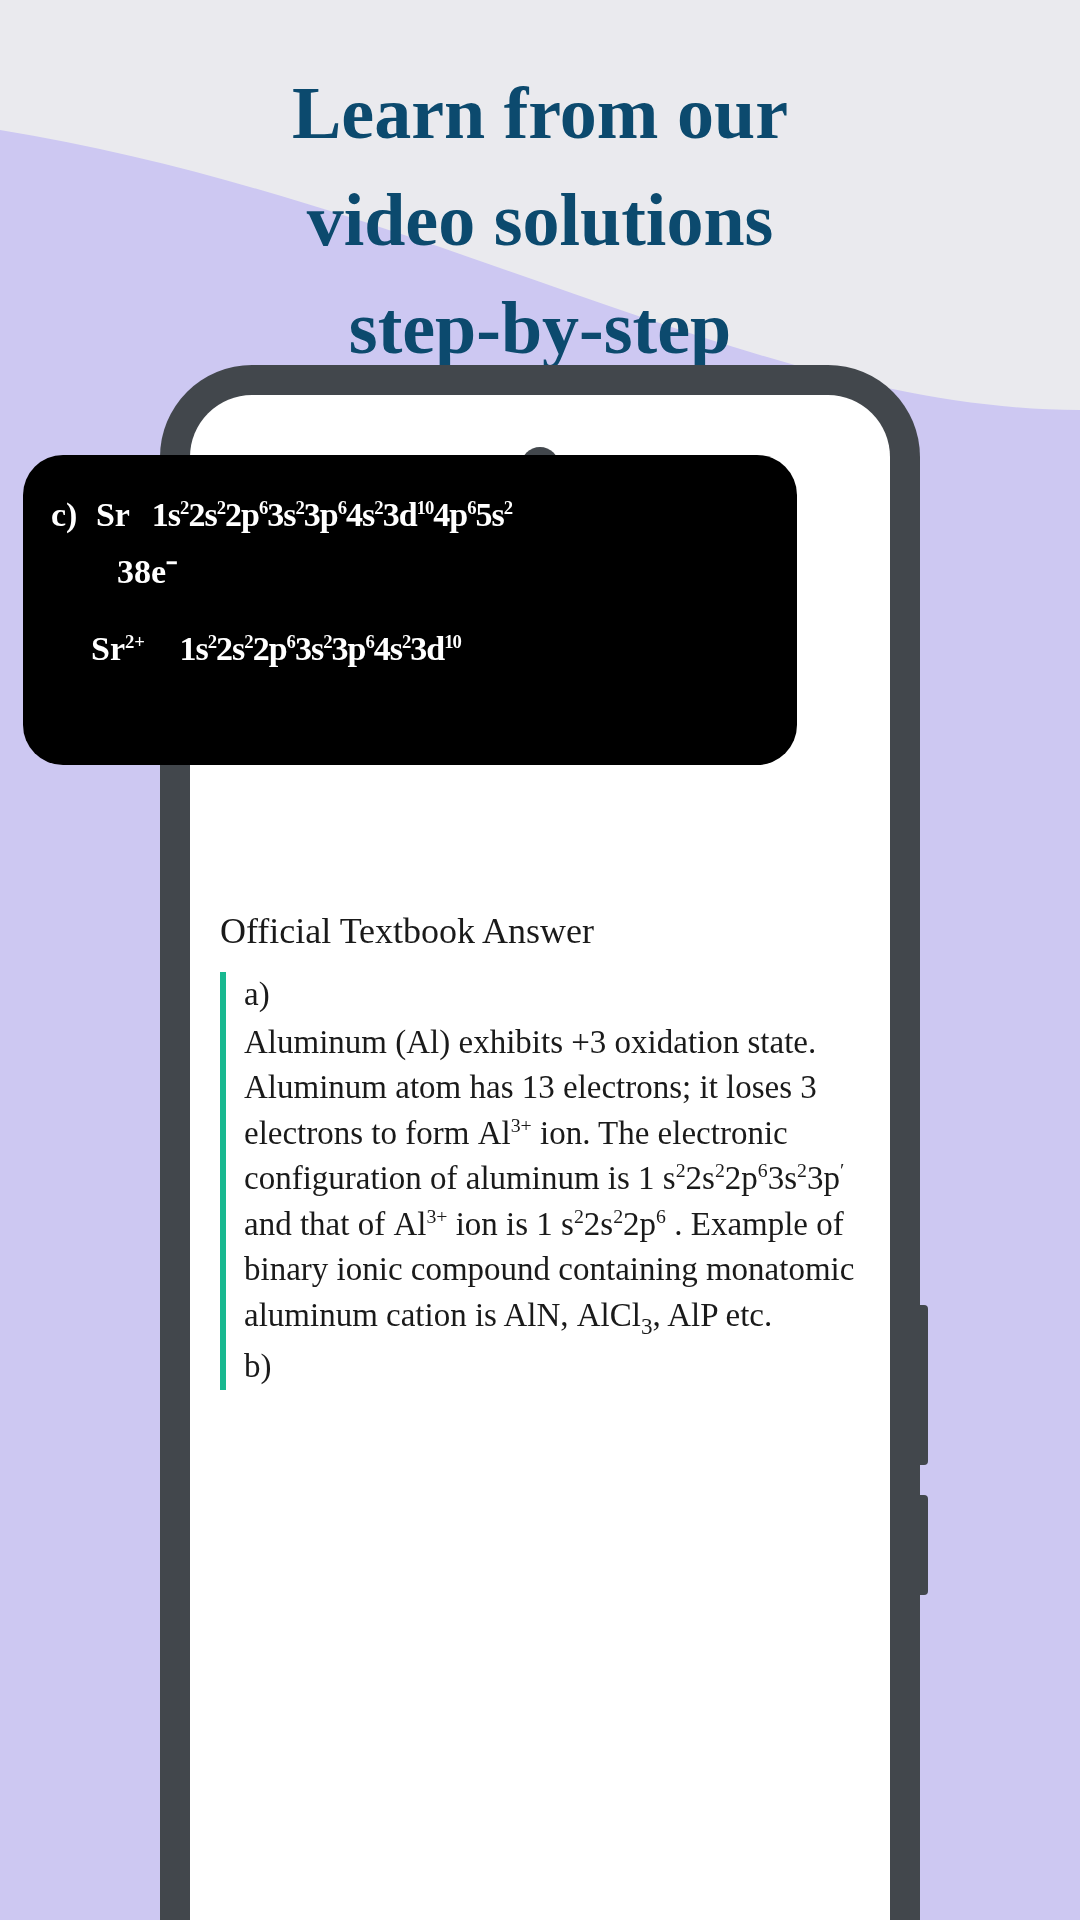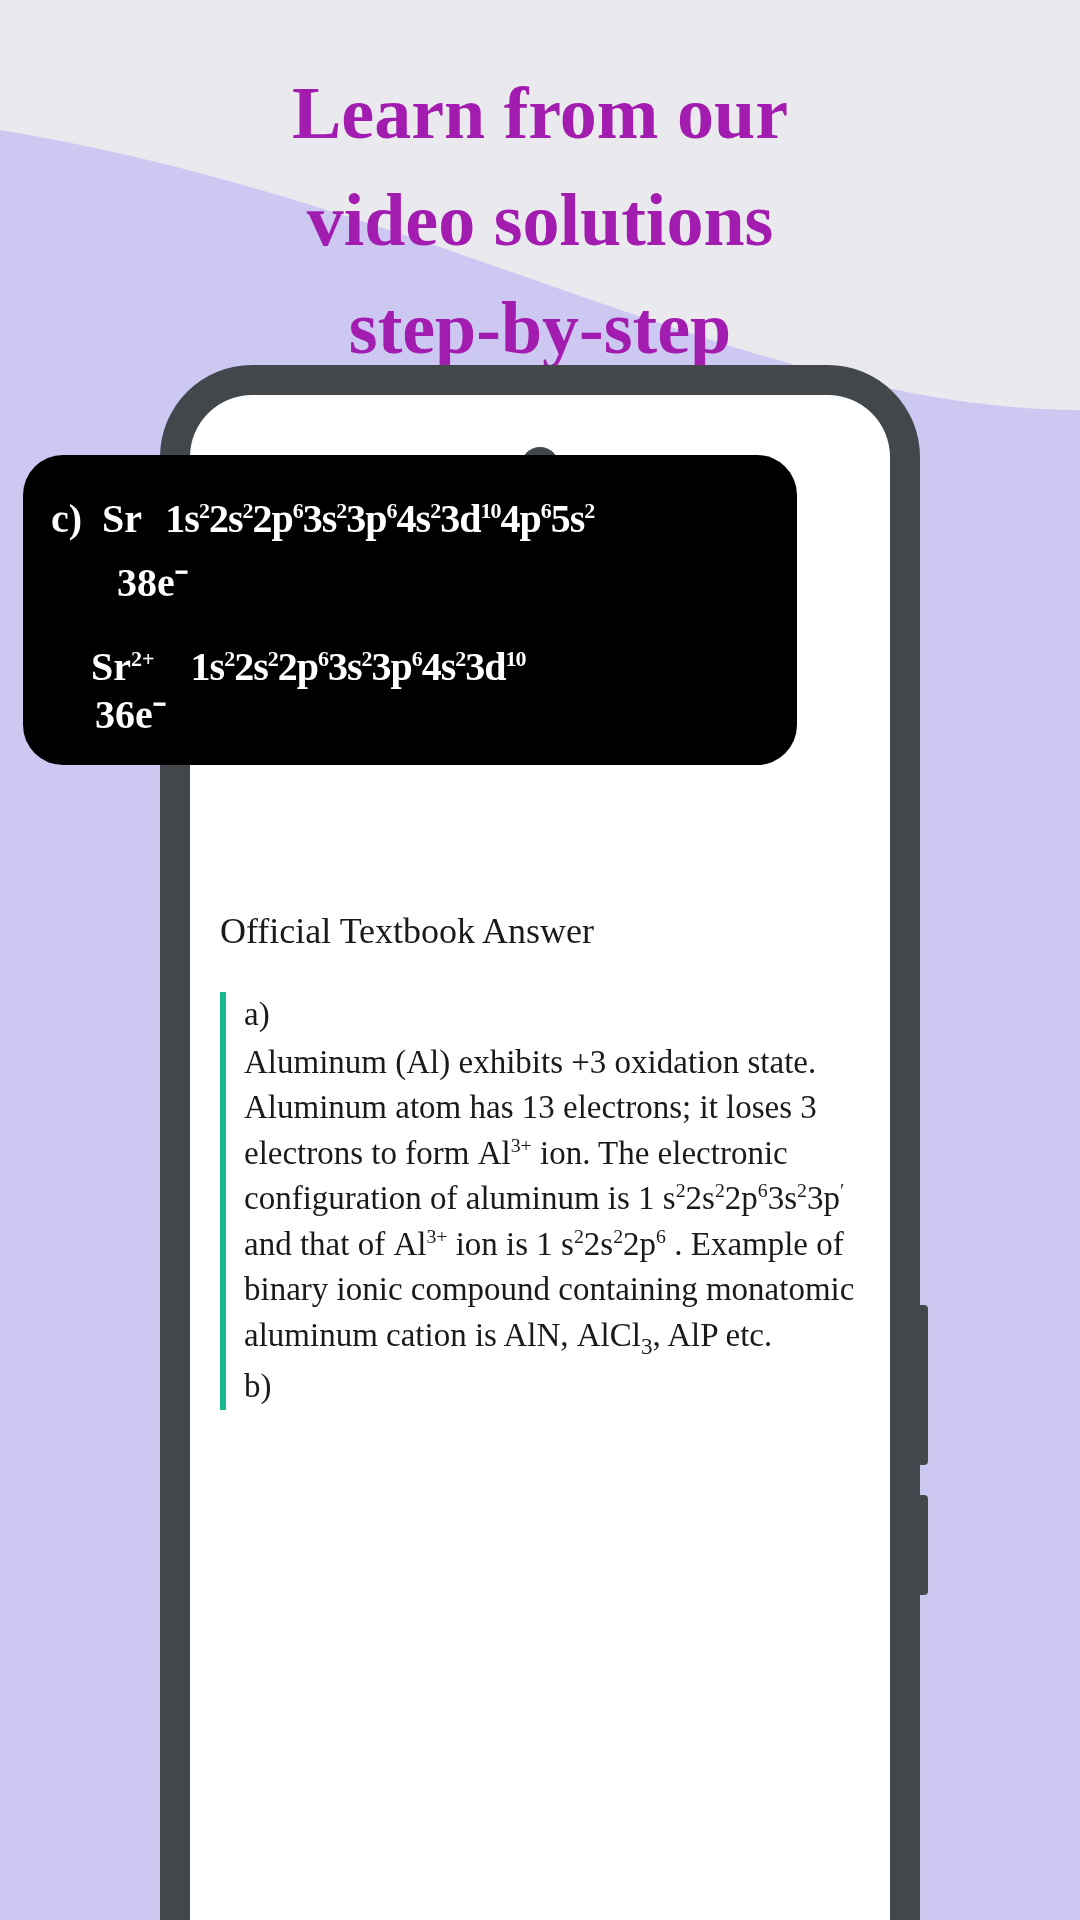--- a/index.html
+++ b/index.html
@@ -16,21 +16,21 @@
     clip-path: path('M 0 0 L 1080 0 L 1080 410 C 760 410 430 200 0 130 Z');
   }
   .headline {
     position: absolute;
     top: 60px;
     left: 0; right: 0;
     text-align: center;
     font-weight: 700;
     font-size: 74px;
     line-height: 1.45;
-    color: #a21caf;
+    color: #0c4a6e;
   }
 
   
   .phone {
     position: absolute;
     top: 365px;
     left: 50%;
     transform: translateX(-50%);
     width: 760px;
     height: 1555px;
@@ -67,21 +67,21 @@
   .video-card {
     position: absolute;
     top: 455px;
     left: 23px;
     width: 774px;
     height: 310px;
     background: #000;
     border-radius: 40px;
     color: #fff;
     font-family: 'Comic Sans MS', 'Segoe Script', cursive;
-    font-size: 40px;
+    font-size: 34px;
     font-weight: 700;
     padding: 40px 28px;
     line-height: 1.2;
   }
   .video-card .row1 { margin-bottom: 16px; }
   .video-card .row1 .config { margin-left: 14px; letter-spacing: -1px;}
   .video-card .row2 { margin-left: 66px; margin-bottom: 36px; }
   .video-card .row3 { margin-left: 40px; }
   .video-card .row3 .config { margin-left: 26px; letter-spacing: -1px;}
   .video-card .row4 { margin-left: 44px; }
@@ -90,21 +90,21 @@
   
   .content {
     position: absolute;
     top: 515px;
     left: 30px; right: 30px;
     color: #1a1a1a;
   }
   .answer-title {
     font-size: 36px;
     font-weight: 500;
-    margin-bottom: 40px;
+    margin-bottom: 20px;
     font-family: Georgia, serif;
   }
   .answer-body {
     border-left: 6px solid #18b890;
     padding-left: 18px;
     font-size: 33px;
     line-height: 1.38;
   }
   .answer-body sup { font-size: 0.6em; }
   .answer-body sub { font-size: 0.7em; vertical-align: sub;}
@@ -145,14 +145,13 @@
   <div class="row1">
     <span>c)</span>
     <span style="margin-left:10px;">Sr</span>
     <span class="config">1s<sup>2</sup>2s<sup>2</sup>2p<sup>6</sup>3s<sup>2</sup>3p<sup>6</sup>4s<sup>2</sup>3d<sup>10</sup>4p<sup>6</sup>5s<sup>2</sup></span>
   </div>
   <div class="row2">38e⁻</div>
   <div class="row3">
     <span>Sr<sup>2+</sup></span>
     <span class="config">1s<sup>2</sup>2s<sup>2</sup>2p<sup>6</sup>3s<sup>2</sup>3p<sup>6</sup>4s<sup>2</sup>3d<sup>10</sup></span>
   </div>
-  <div class="row4">36e⁻</div>
 </div>
 
 </body></html>

